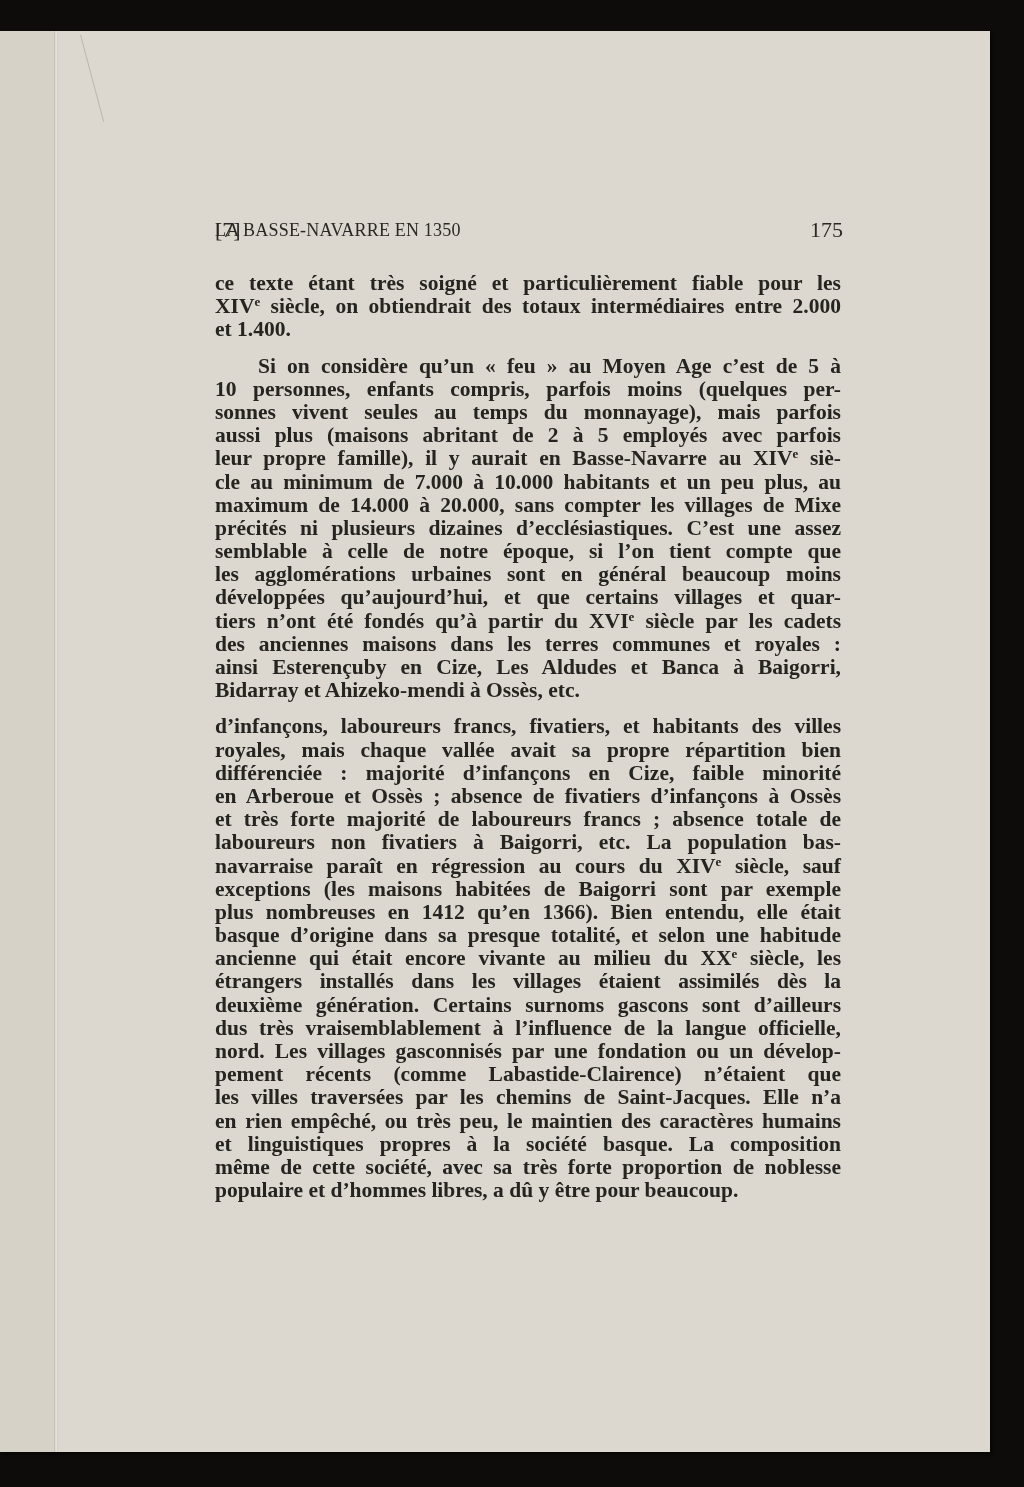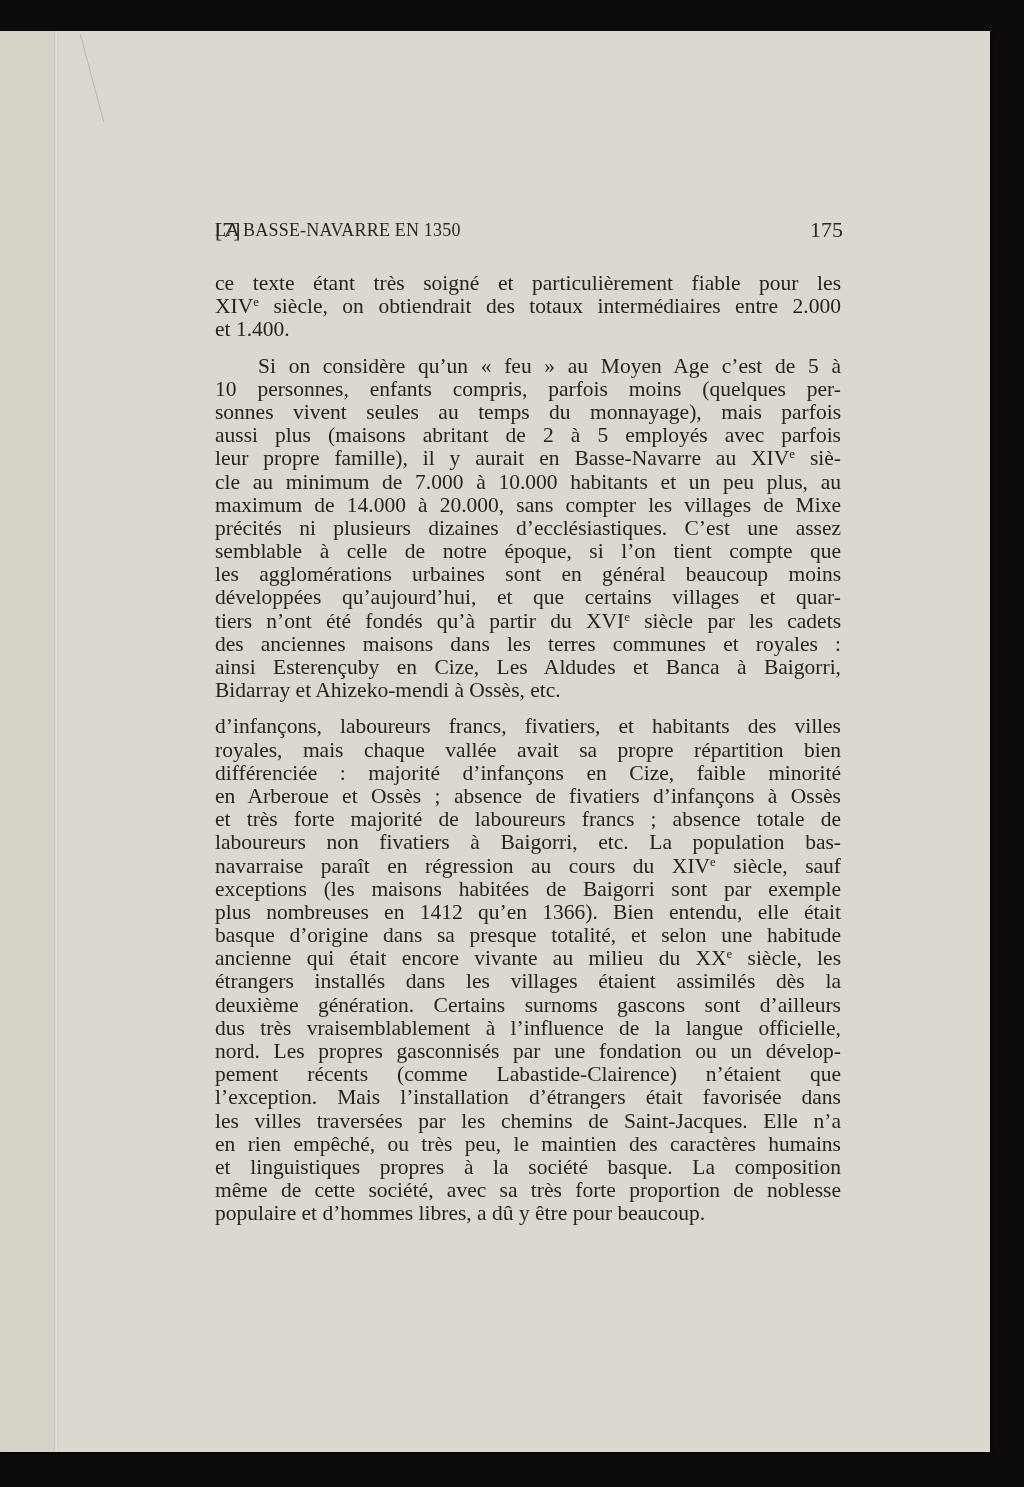--- a/index.html
+++ b/index.html
@@ -51,20 +51,21 @@
     font-size: 21.5px; color: #262420;
     line-height: 23.2px;
   }
   .para { margin: 0 0 13px 0; }
   .line {
     display: block;
     text-align: justify;
     text-align-last: justify;
     white-space: nowrap;
     height: 23.2px;
+    font-weight: bold;
   }
   .line.last { text-align-last: left; }
   .line.indent { padding-left: 43px; }
   sup { font-size: 60%; vertical-align: 0.55em; line-height: 0; }
 </style>
 </head>
 <body>
 
 <div class="page">
   <div class="left-leaf"></div>
@@ -108,23 +109,22 @@
         <span class="line">et très forte majorité de laboureurs francs ; absence totale de</span>
         <span class="line">laboureurs non fivatiers à Baigorri, etc. La population bas-</span>
         <span class="line">navarraise paraît en régression au cours du XIV<sup>e</sup> siècle, sauf</span>
         <span class="line">exceptions (les maisons habitées de Baigorri sont par exemple</span>
         <span class="line">plus nombreuses en 1412 qu’en 1366). Bien entendu, elle était</span>
         <span class="line">basque d’origine dans sa presque totalité, et selon une habitude</span>
         <span class="line">ancienne qui était encore vivante au milieu du XX<sup>e</sup> siècle, les</span>
         <span class="line">étrangers installés dans les villages étaient assimilés dès la</span>
         <span class="line">deuxième génération. Certains surnoms gascons sont d’ailleurs</span>
         <span class="line">dus très vraisemblablement à l’influence de la langue officielle,</span>
-        <span class="line">nord. Les propres gasconnisés par une fondation ou un dévelop-</span>
+        <span class="line">nord. Les villages gasconnisés par une fondation ou un dévelop-</span>
         <span class="line">pement récents (comme Labastide-Clairence) n’étaient que</span>
-        <span class="line">l’exception. Mais l’installation d’étrangers était favorisée dans</span>
         <span class="line">les villes traversées par les chemins de Saint-Jacques. Elle n’a</span>
         <span class="line">en rien empêché, ou très peu, le maintien des caractères humains</span>
         <span class="line">et linguistiques propres à la société basque. La composition</span>
         <span class="line">même de cette société, avec sa très forte proportion de noblesse</span>
         <span class="line last">populaire et d’hommes libres, a dû y être pour beaucoup.</span>
       </div>
     </div>
 </div>
 
 </body></html>

